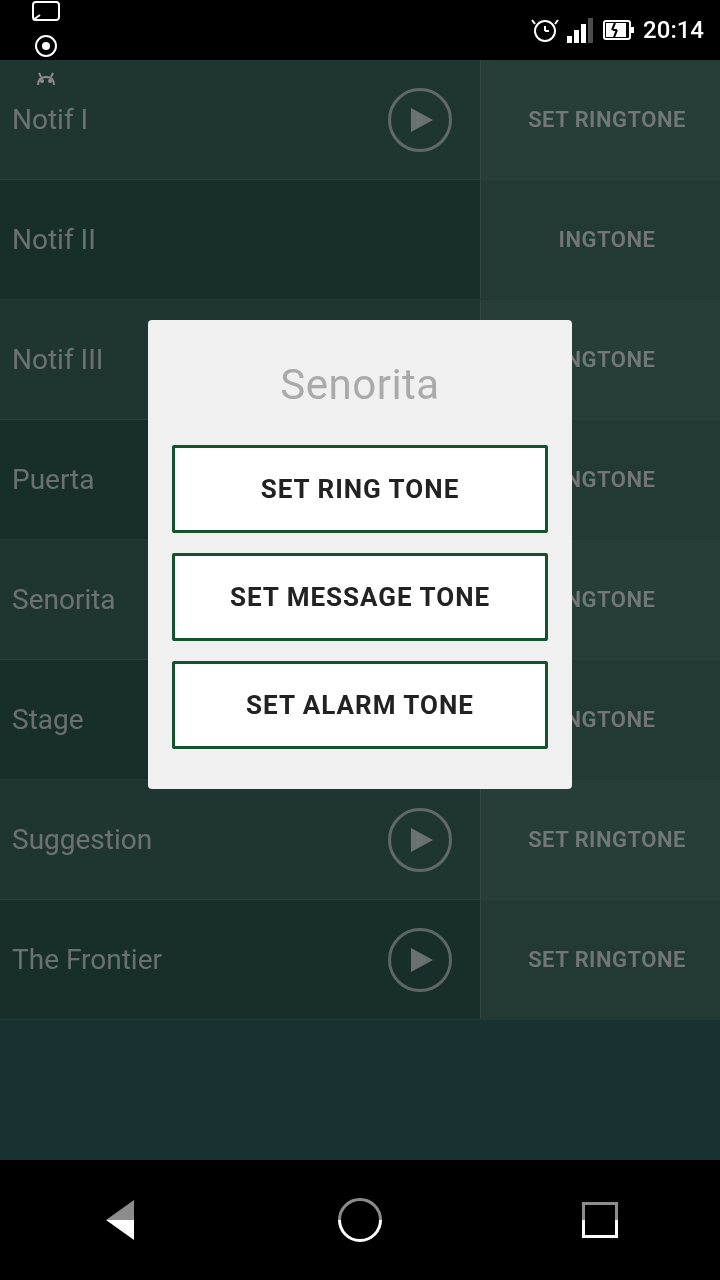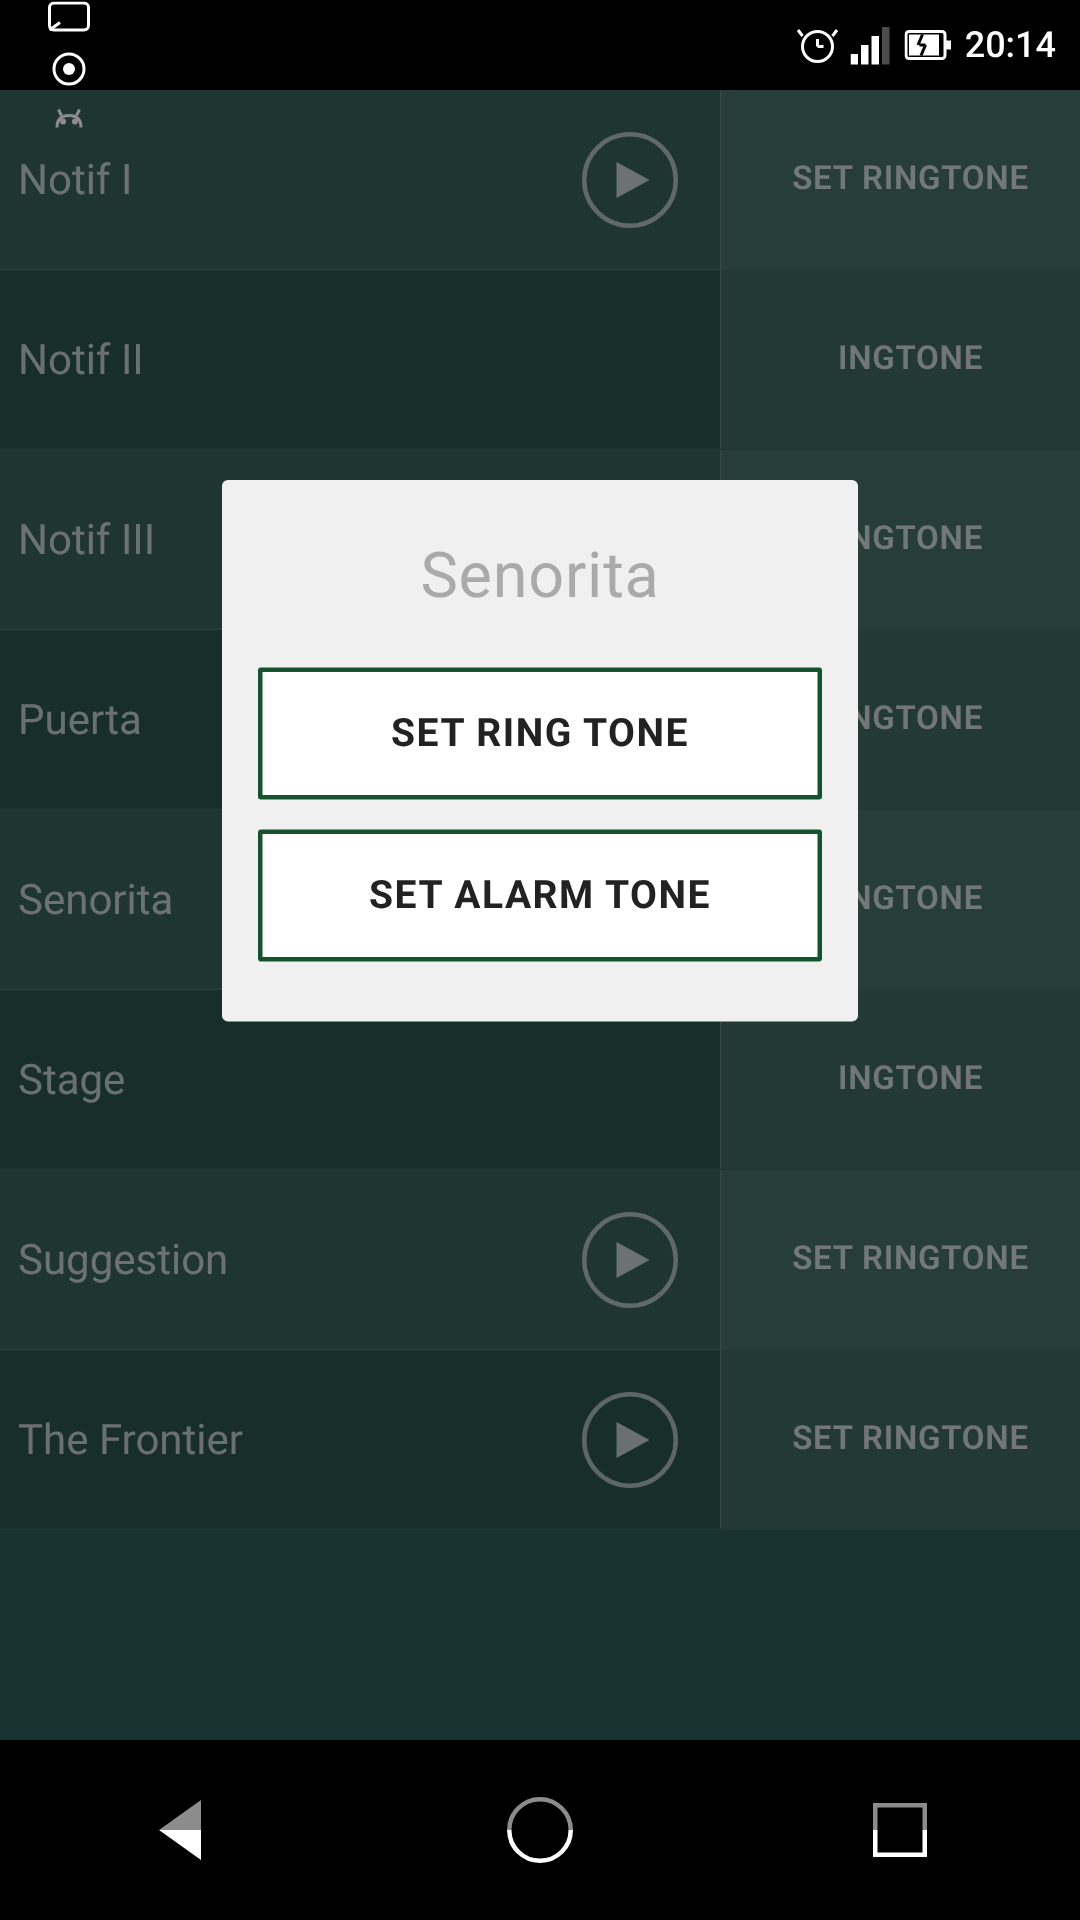--- a/index.html
+++ b/index.html
@@ -343,20 +343,21 @@
     <div class="set-ringtone-btn">SET RINGTONE</div>
   </div>
 
 </div>
 
 <div class="overlay"></div>
 
 <div class="dialog">
   <div class="dialog-title">Senorita</div>
   <div class="dialog-btn">SET RING TONE</div>
+  <div class="dialog-btn">SET MESSAGE TONE</div>
   <div class="dialog-btn">SET ALARM TONE</div>
 </div>
 
 <div class="nav-bar">
   <div class="nav-btn">
     <div class="nav-back"></div>
   </div>
   <div class="nav-btn">
     <div class="nav-home"></div>
   </div>

